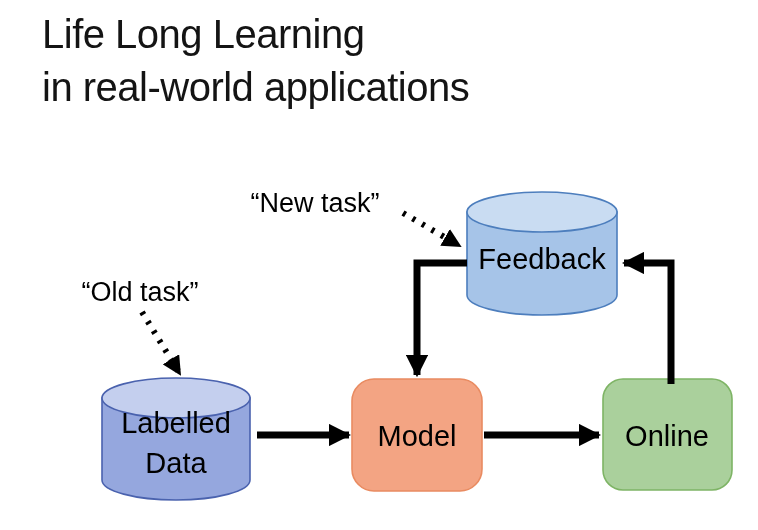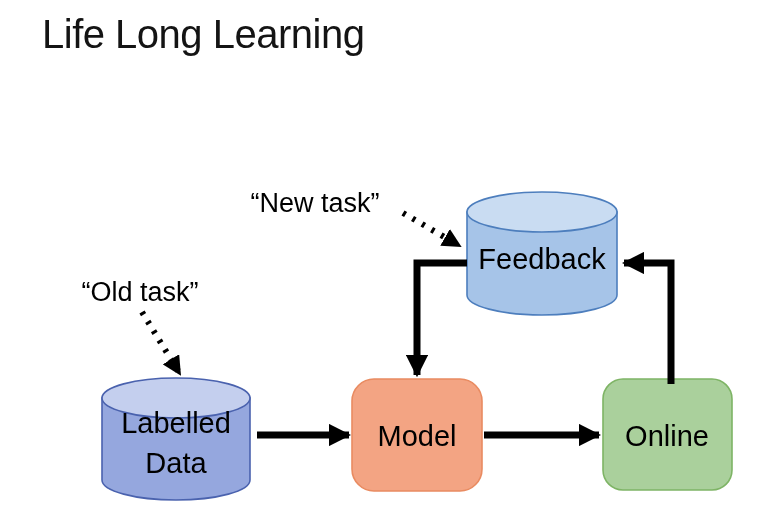--- a/index.html
+++ b/index.html
@@ -44,20 +44,21 @@
     fill: #000000;
   }
 </style>
 </head>
 <body>
 
 <div class="slide">
 
   <div class="title">
     <div>Life Long Learning</div>
+    <div>in real-world applications</div>
   </div>
 
   <svg class="diagram-svg" viewBox="0 0 758 530">
     <defs>
       <marker id="arrowhead" viewBox="0 0 10 10" refX="9" refY="5" markerWidth="3.2" markerHeight="3.2" orient="auto-start-reverse">
         <path d="M0,0 L10,5 L0,10 Z" fill="#000000"></path>
       </marker>
     </defs>
 
     <g>

